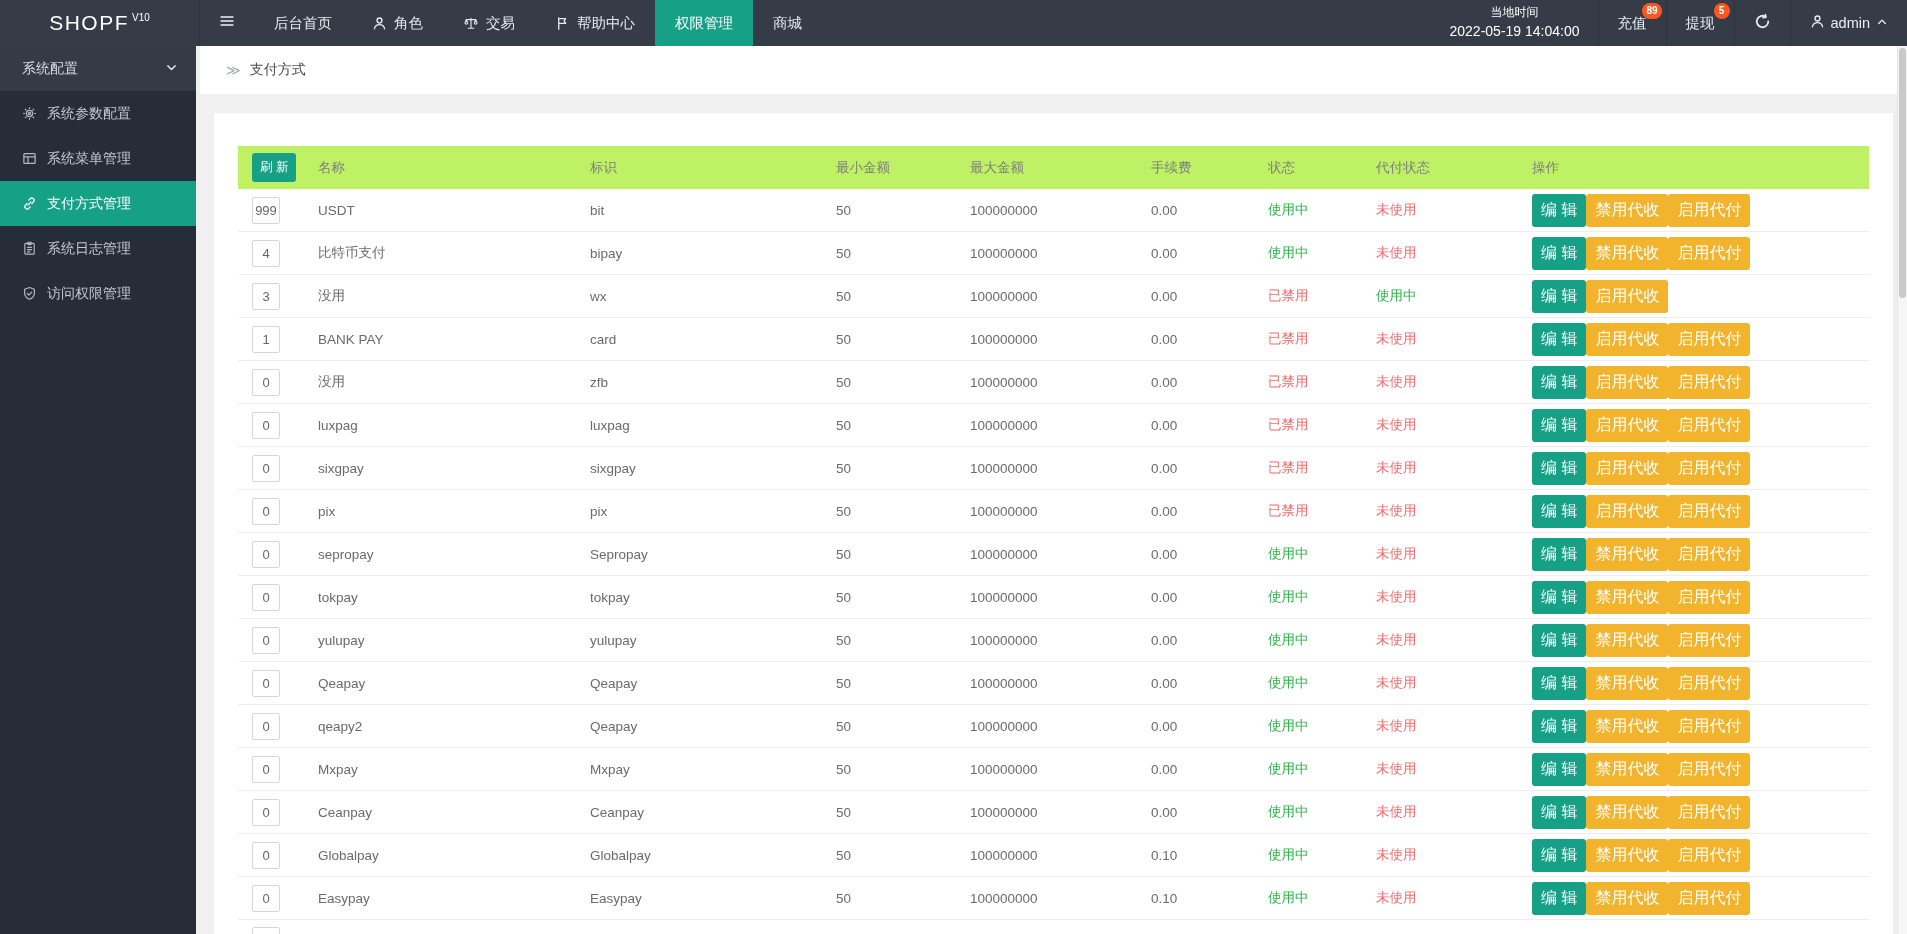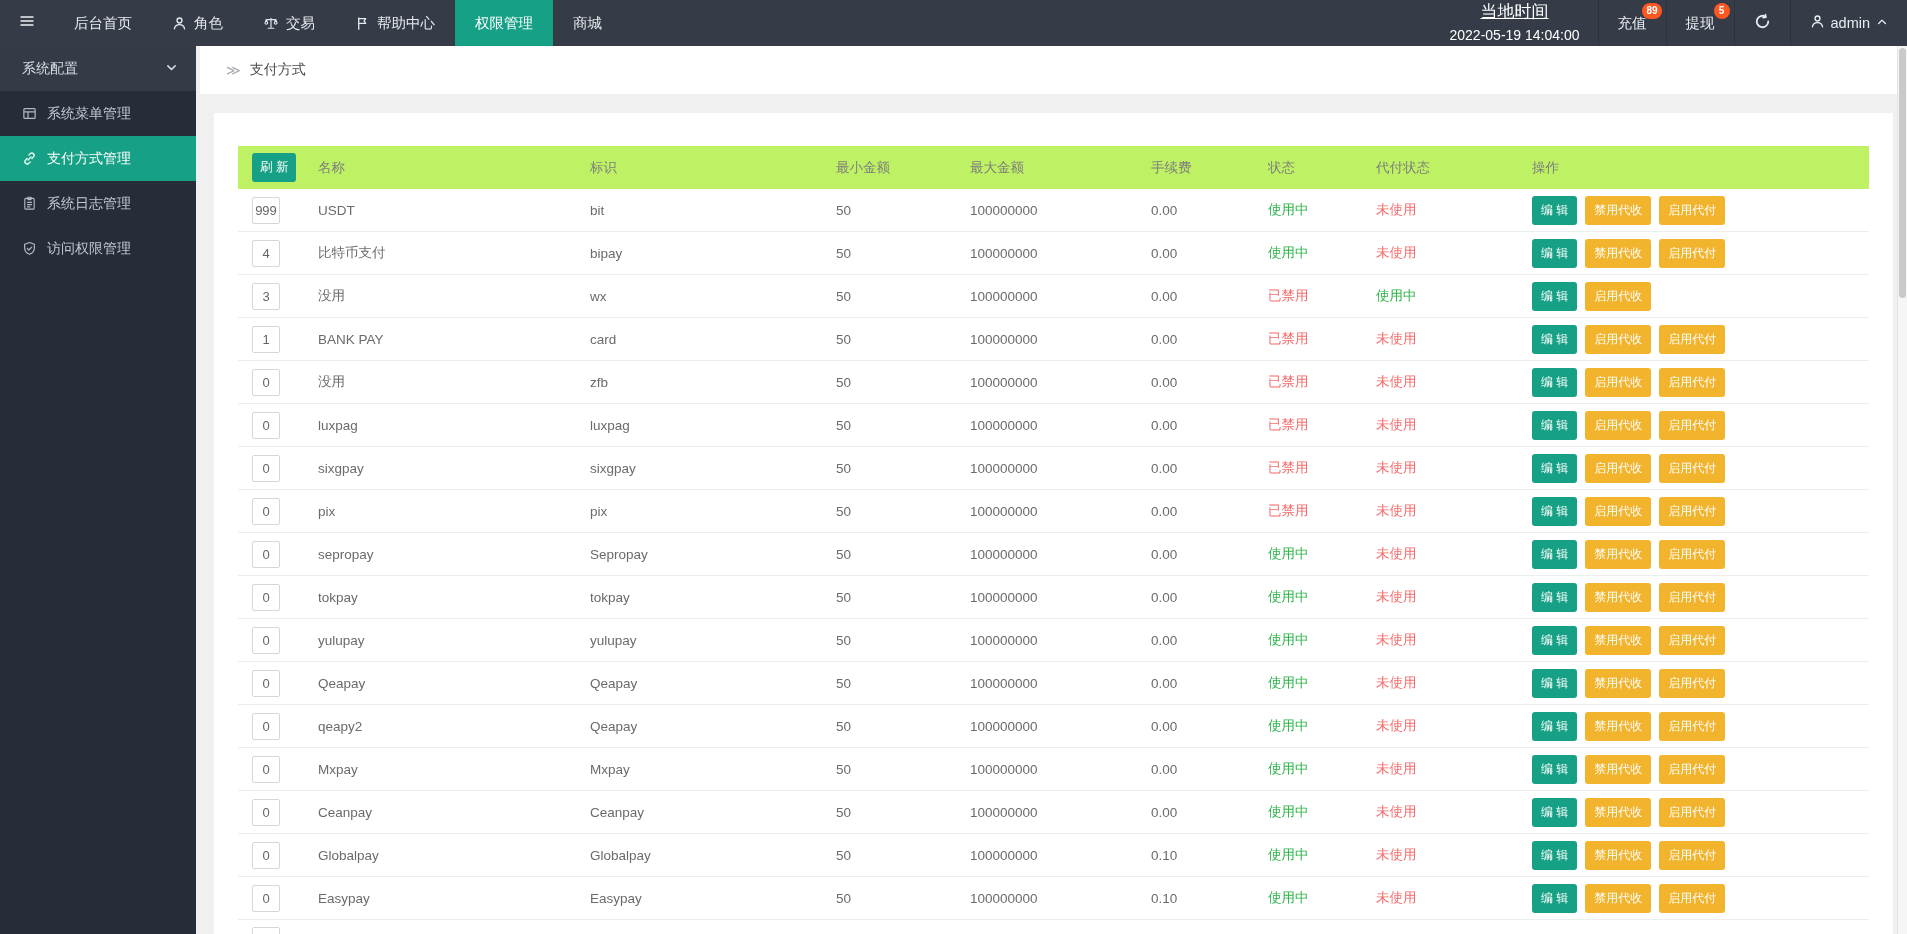--- a/index.html
+++ b/index.html
@@ -10,21 +10,21 @@
   .topbar { position:absolute; top:0; left:0; width:100%; height:46px; background:#353b47; display:flex; align-items:stretch; color:#e9ecf0; z-index:20; }
   .logo { width:200px; display:flex; align-items:center; justify-content:center; color:#fff; font-size:21px; letter-spacing:1.5px; border-right:1px solid rgba(0,0,0,.15); }
   .logo sup { font-size:10px; letter-spacing:0; margin-left:3px; transform:translateY(-6px); }
   .tb-iconbtn { display:flex; align-items:center; padding:0 18px; cursor:pointer; color:#eef1f4; }
   .topnav { display:flex; align-items:stretch; }
   .nav-item { display:flex; align-items:center; gap:7px; padding:12px 20px; font-size:14.5px; cursor:pointer; color:#e6e9ed; }
   .nav-item.active { background:#16a085; color:#fff; }
   .nav-item .icon { display:flex; }
   .tb-right { margin-left:auto; display:flex; align-items:stretch; }
   .time { display:flex; flex-direction:column; justify-content:center; align-items:center; padding:0 18px; line-height:1.55; color:#fff; }
-  .time-label { font-size:17px;text-decoration:underline; }
+  .time-label { font-size:12px; }
   .time-value { font-size:14px; }
   .tb-item { display:flex; align-items:center; gap:6px; padding:0 19px; font-size:14.5px; position:relative; cursor:pointer; border-left:1px solid rgba(0,0,0,.15); }
   .badge { position:absolute; top:3px; right:4px; background:#ff5722; color:#fff; font-size:10px; line-height:16px; min-width:16px; height:16px; border-radius:9px; text-align:center; padding:0 4px; font-weight:bold; }
 
   
   .sidebar { position:absolute; top:46px; left:0; width:196px; bottom:0; background:#272d38; z-index:10; }
   .sb-group-h { height:45px; display:flex; align-items:center; justify-content:space-between; padding:0 18px 0 22px; background:#343a46; color:#d9dee4; font-size:14px; cursor:pointer; }
   .sb-item { height:45px; display:flex; align-items:center; gap:10px; padding-left:22px; background:#272d38; color:#c2c8d1; font-size:14px; cursor:pointer; }
   .sb-item.active { background:#16a085; color:#fff; }
   .sb-item .icon { display:flex; opacity:.9; }
@@ -38,33 +38,37 @@
   .panel { background:#fff; height:100%; padding:33px 24px 0 24px; overflow:hidden; }
 
   .grid-row { display:grid; grid-template-columns:80px 272px 246px 134px 181px 117px 108px 156px 1fr; align-items:center; }
   .thead { background:#bef264; height:43px; color:#7e7e7e; font-size:13.5px; }
   .trow { height:43px; border-bottom:1px solid #ededed; background:#fff; font-size:13.5px; color:#6b6b6b; }
   .cell { padding-right:6px; white-space:nowrap; overflow:hidden; }
   .refresh-btn { margin-left:14px; background:#16a085; color:#fff; border:none; border-radius:3px; font-size:12.5px; padding:6px 8px; cursor:pointer; font-family:inherit; }
   .sort-input { margin-left:14px; width:28px; height:27px; border:1px solid #d6d6d6; border-radius:2px; text-align:center; font-size:13px; color:#666; background:#fff; font-family:inherit; }
   .st-on { color:#2eb34a; }
   .st-off { color:#f56c6c; }
-  .btn { border:none; border-radius:3px; color:#fff; font-size:12px; padding:6px 9px; margin-right:8px; cursor:pointer; font-family:inherit; white-space:nowrap; }
+  .btn { border:none; border-radius:3px; color:#fff; font-size:16px; padding:6px 9px; margin-right:0; cursor:pointer; font-family:inherit; white-space:nowrap; }
   .btn-teal { background:#16a085; }
   .btn-yellow { background:#f2b32d; }
   .partial { height:40px; padding-top:7px; border-bottom:none; align-items:start; }
 
   
   .scrollbar { position:absolute; top:46px; right:0; width:10px; bottom:0; background:#f6f6f6; border-left:1px solid #e4e4e4; z-index:30; }
   .scroll-thumb { position:absolute; top:2px; left:1px; width:7px; height:250px; background:#c9c9c9; border-radius:4px; }
 </style>
 </head>
 <body>
 
 <div class="topbar">
+  <div class="logo">
+    <span>SHOPF</span>
+      <sup>V10</sup>
+  </div>
   <div class="tb-iconbtn">
     <span class="icon"><svg width="18" height="18" viewBox="0 0 18 18" fill="none" stroke="currentColor" stroke-width="1.7" stroke-linecap="round">
           <path d="M3.2 5h11.6M3.2 9h11.6M3.2 13h11.6"></path>
         </svg></span>
   </div>
   <nav class="topnav" id="topnav">
       <div class="nav-item">
         <span class="lbl">后台首页</span>
       </div>
       <div class="nav-item">
@@ -136,20 +140,30 @@
 <aside class="sidebar" id="sidebar">
     <div class="sb-group-h">
       <span>系统配置</span>
       <span class="icon"><svg width="13" height="13" viewBox="0 0 16 16" fill="none" stroke="currentColor" stroke-width="1.8" stroke-linecap="round" stroke-linejoin="round">
           <path d="M3.5 6 8 10.5 12.5 6"></path>
         </svg></span>
     </div>
     <div class="sb-item">
       <span class="icon">
         <svg width="15" height="15" viewBox="0 0 16 16" fill="none" stroke="currentColor" stroke-width="1.3">
+          <circle cx="8" cy="8" r="3.3"></circle>
+          <circle cx="8" cy="8" r="1.1"></circle>
+          <path d="M8 1.2v2.1M8 12.7v2.1M1.2 8h2.1M12.7 8h2.1M3.2 3.2l1.5 1.5M11.3 11.3l1.5 1.5M12.8 3.2l-1.5 1.5M4.7 11.3l-1.5 1.5"></path>
+        </svg>
+      </span>
+      <span class="lbl">系统参数配置</span>
+    </div>
+    <div class="sb-item">
+      <span class="icon">
+        <svg width="15" height="15" viewBox="0 0 16 16" fill="none" stroke="currentColor" stroke-width="1.3">
           <rect x="2" y="2.8" width="12" height="10.4" rx="1"></rect>
           <path d="M2 6.2h12M6.4 6.2v7"></path>
         </svg>
       </span>
       <span class="lbl">系统菜单管理</span>
     </div>
     <div class="sb-item active">
       <span class="icon">
         <svg width="15" height="15" viewBox="0 0 16 16" fill="none" stroke="currentColor" stroke-width="1.5" stroke-linecap="round" stroke-linejoin="round">
           <path d="M6.4 9.6 9.6 6.4"></path>

